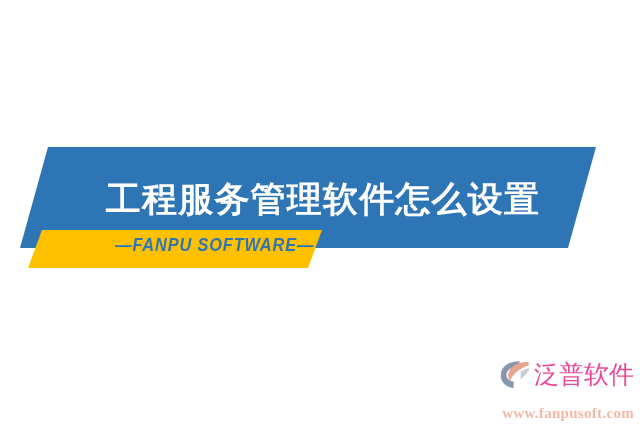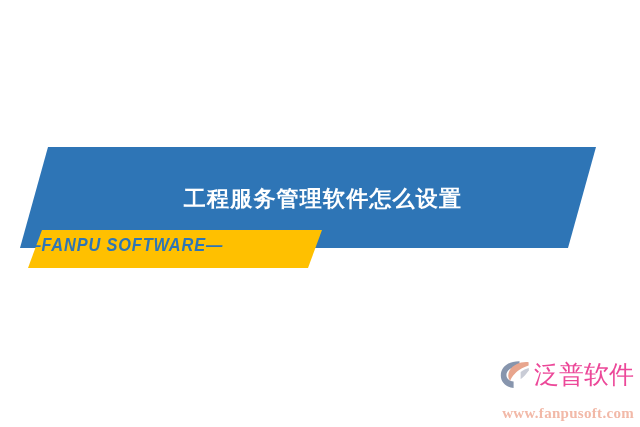--- a/index.html
+++ b/index.html
@@ -44,21 +44,21 @@
     top: 176px;
     width: 640px;
     height: 46px;
     display: flex;
     align-items: center;
     justify-content: center;
     pointer-events: none;
   }
   .banner-title {
     font-family: "DejaVu Sans", "Liberation Sans", sans-serif;
-    font-size: 22px;
+    font-size: 35px;
     font-weight: 700;
     color: #ffffff;
     letter-spacing: 1.2px;
     line-height: 1;
     white-space: nowrap;
     text-align: right;
     padding-left: 6px;
   }
 
   
@@ -75,23 +75,22 @@
     height: 42px;
   }
   .ribbon-text-wrap {
     position: absolute;
     left: 0;
     top: 231px;
     width: 330px;
     height: 28px;
     display: flex;
     align-items: center;
-    justify-content: flex-start;
+    justify-content: flex-end;
     pointer-events: none;
-    margin-left: 8px;
   }
   .ribbon-text {
     font-family: "Liberation Sans", "DejaVu Sans", sans-serif;
     font-size: 19px;
     font-weight: 700;
     font-style: italic;
     color: #2E75B6;
     letter-spacing: 1.0px;
     white-space: nowrap;
     transform: scaleX(0.86);

